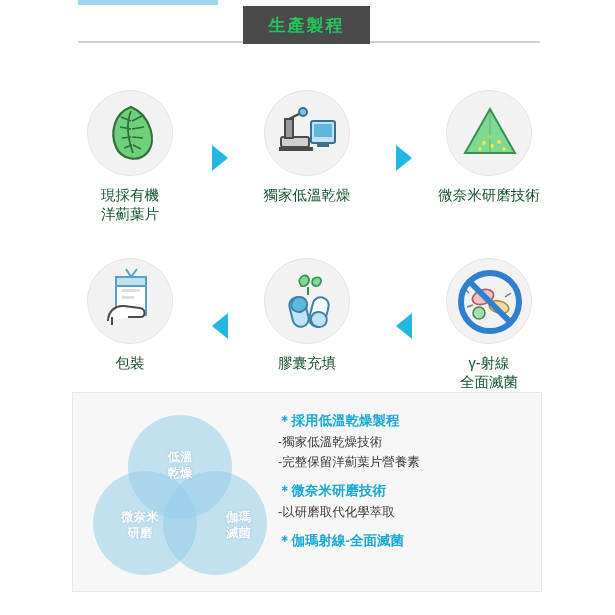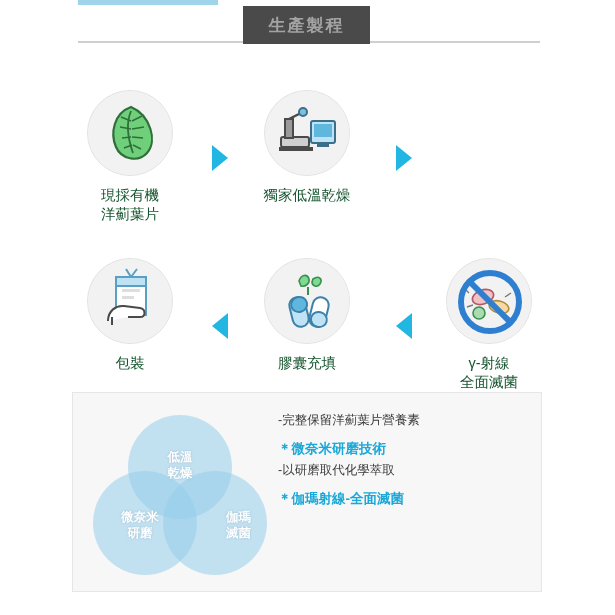--- a/index.html
+++ b/index.html
@@ -43,21 +43,21 @@
     height: 5px;
     background: #9fd4ea;
   }
   .title-box {
     position: absolute;
     top: 6px;
     left: 243px;
     width: 127px;
     height: 38px;
     background: #4a4a4a;
-    color: #a3a3a3;
+    color: #22c55e;
     display: flex;
     align-items: center;
     justify-content: center;
     font-size: 17px;
     letter-spacing: 2px;
     font-weight: bold;
   }
 
   
   .step {
@@ -191,20 +191,36 @@
         <path d="M24 28 L36 22" stroke="#4a4a4a" stroke-width="2.4" fill="none"></path>
         <circle cx="38" cy="21" r="4" fill="#7fbfe0" stroke="#3c6f8a" stroke-width="2"></circle>
         <rect x="14" y="56" width="34" height="4" fill="#4a4a4a"></rect>
       </svg>
     </div>
     <div class="step-label">獨家低溫乾燥</div>
   </div>
 
   <div class="arrow arrow-right" style="left:396px; top:145px;"></div>
 
+  <div class="step" style="left:414px; top:90px;">
+    <div class="circle">
+      <svg width="86" height="86" viewBox="0 0 86 86">
+        <circle cx="43" cy="43" r="43" fill="#f2f2f2"></circle>
+        <path d="M43 18 L68 62 L18 62 Z" fill="#7ed992" stroke="#3a8f4e" stroke-width="2"></path>
+        <circle cx="37" cy="52" r="2" fill="#ffe24d"></circle>
+        <circle cx="45" cy="55" r="2" fill="#ffe24d"></circle>
+        <circle cx="52" cy="51" r="2" fill="#ffe24d"></circle>
+        <circle cx="43" cy="46" r="1.7" fill="#ffe24d"></circle>
+        <circle cx="33" cy="58" r="1.7" fill="#ffe24d"></circle>
+        <circle cx="57" cy="58" r="1.7" fill="#ffe24d"></circle>
+        <path d="M43 18 L43 62" stroke="#3a8f4e" stroke-width="1" opacity="0.5"></path>
+      </svg>
+    </div>
+    <div class="step-label">微奈米研磨技術</div>
+  </div>
 
   <div class="step" style="left:55px; top:258px;">
     <div class="circle">
       <svg width="86" height="86" viewBox="0 0 86 86">
         <circle cx="43" cy="43" r="43" fill="#f2f2f2"></circle>
         <rect x="28" y="18" width="30" height="38" fill="#ffffff" stroke="#5a9fc4" stroke-width="2"></rect>
         <rect x="28" y="18" width="30" height="9" fill="#bfe3f4" stroke="#5a9fc4" stroke-width="2"></rect>
         <path d="M43 18 L38 10 M43 18 L49 10" stroke="#5a9fc4" stroke-width="2" fill="none"></path>
         <path d="M20 62 C20 52 28 46 36 47 L52 49 C58 50 58 58 52 58 L40 58" fill="#ffffff" stroke="#4a4a4a" stroke-width="2"></path>
         <path d="M24 58 L24 66" stroke="#4a4a4a" stroke-width="2"></path>
@@ -261,20 +277,22 @@
       <div class="vlabel" style="left:22px; top:102px; width:66px;">微奈米
 研磨</div>
       <div class="vlabel" style="left:63px; top:42px; width:64px;">低溫
 乾燥</div>
       <div class="vlabel" style="left:100px; top:102px; width:66px;text-align:right;">伽瑪
 滅菌</div>
     </div>
 
     <div class="notes">
       <div class="note-group">
+        <div class="note-head">＊採用低溫乾燥製程</div>
+        <div class="note-line">-獨家低溫乾燥技術</div>
         <div class="note-line">-完整保留洋薊葉片營養素</div>
       </div>
       <div class="note-group">
         <div class="note-head">＊微奈米研磨技術</div>
         <div class="note-line">-以研磨取代化學萃取</div>
       </div>
       <div class="note-group">
         <div class="note-head">＊伽瑪射線-全面滅菌</div>
       </div>
     </div>

